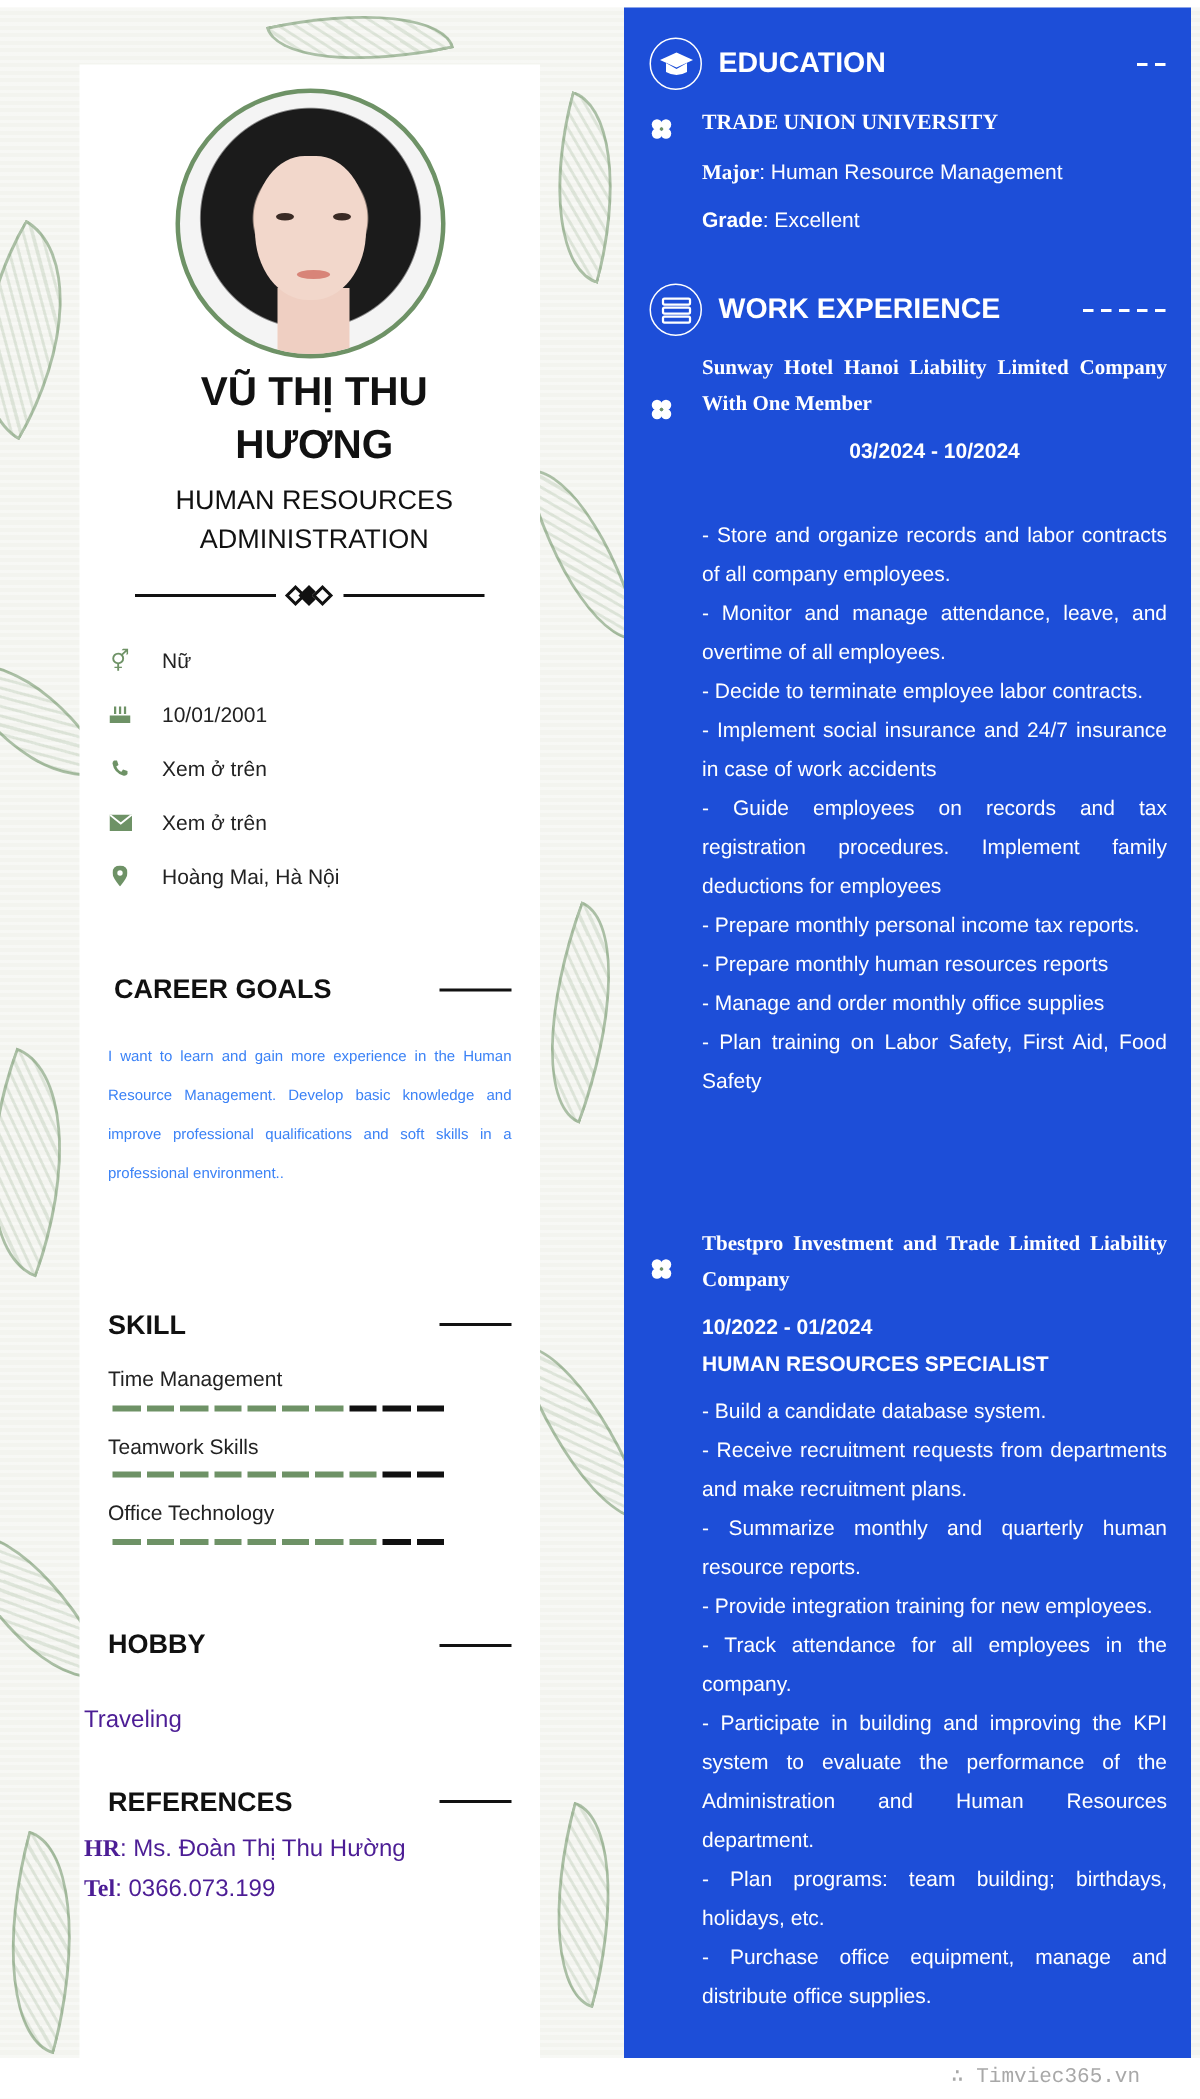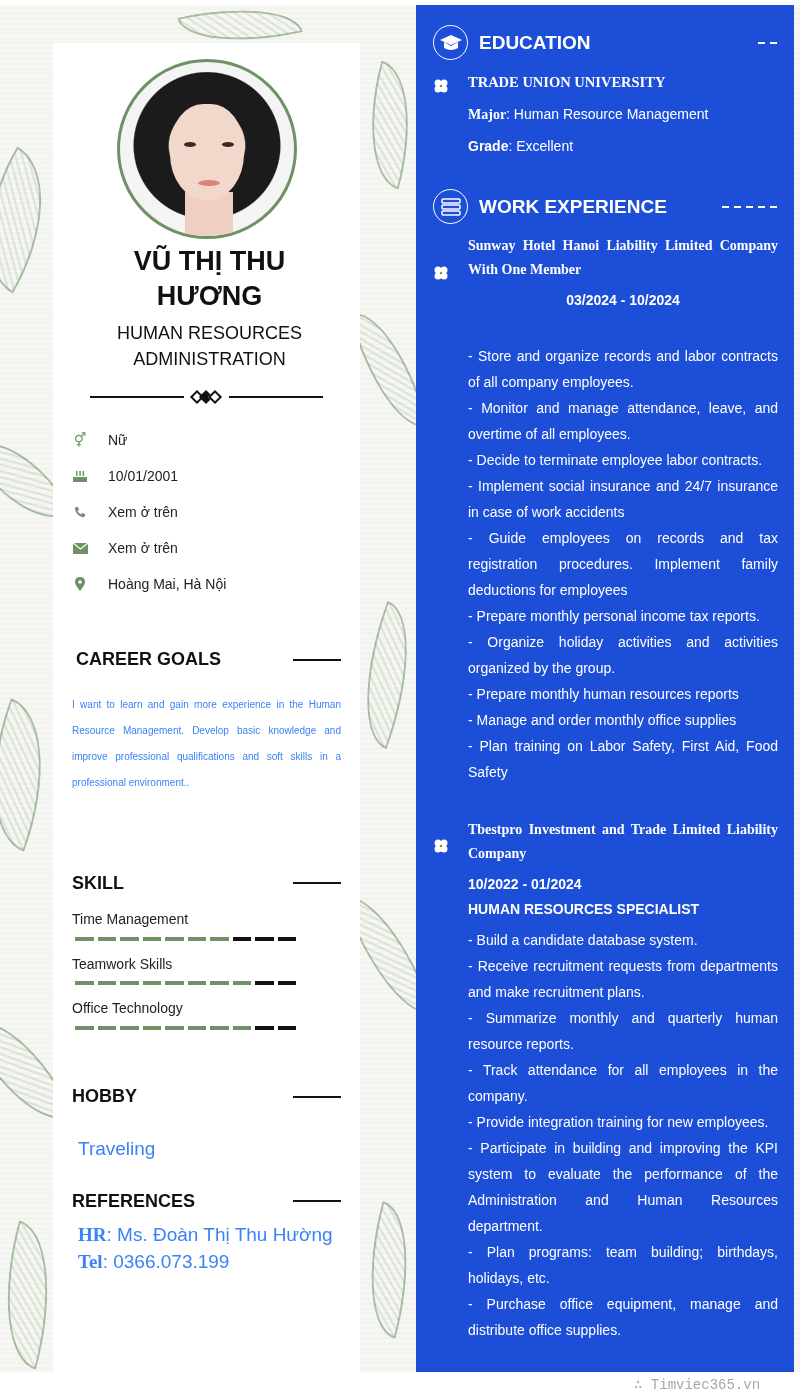--- a/index.html
+++ b/index.html
@@ -57,21 +57,21 @@
 
   .goal-text {
     position: absolute; left: 72px; top: 692px; width: 269px;
     font-size: 10px; line-height: 26px; text-align: justify; color: #3b82f6;
   }
 
   .skill-label { position: absolute; left: 72px; font-size: 14px; color: #222; }
   .skill-bar { position: absolute; left: 75px; display: flex; gap: 4px; }
   .seg { width: 18.5px; height: 4px; }
 
-  .ref-line { position: absolute; left: 78px; font-size: 19px; color: #3b82f6; }
+  .ref-line { position: absolute; left: 56px; font-size: 16px; color: #4c1d95; }
   .ref-line b { font-family: "Liberation Serif", serif; }
 
   .right-panel {
     position: absolute; left: 416px; top: 5px; width: 378px; height: 1367px;
     background: #1d4ed8; color: #ffffff;
   }
   .r-icon-circle {
     position: absolute; left: 17px; width: 35px; height: 35px; border-radius: 50%;
     border: 1.5px solid #ffffff; display: flex; align-items: center; justify-content: center;
   }
@@ -290,41 +290,40 @@
     </svg>
   <div class="r-text company serif-bold" style="top:229px;">Sunway Hotel Hanoi Liability Limited Company With One Member</div>
   <div class="r-text" style="top:287px;font-weight:bold;text-align:center;">03/2024 - 10/2024</div>
   <div class="r-text desc-list" style="top:338px;" id="duties-0">
       <div>- Store and organize records and labor contracts of all company employees.</div>
       <div>- Monitor and manage attendance, leave, and overtime of all employees.</div>
       <div>- Decide to terminate employee labor contracts.</div>
       <div>- Implement social insurance and 24/7 insurance in case of work accidents</div>
       <div>- Guide employees on records and tax registration procedures. Implement family deductions for employees</div>
       <div>- Prepare monthly personal income tax reports.</div>
-      <div>- Organize holiday activities and activities organized by the group.</div>
       <div>- Prepare monthly human resources reports</div>
       <div>- Manage and order monthly office supplies</div>
       <div>- Plan training on Labor Safety, First Aid, Food Safety</div>
     </div>
 
   <svg class="bullet" style="top:833px;" viewBox="0 0 16 16">
       <circle cx="5" cy="5" r="3.5" fill="#fff"></circle>
       <circle cx="11" cy="5" r="3.5" fill="#fff"></circle>
       <circle cx="5" cy="11" r="3.5" fill="#fff"></circle>
       <circle cx="11" cy="11" r="3.5" fill="#fff"></circle>
       <circle cx="8" cy="8" r="1.2" fill="#6e9266"></circle>
     </svg>
   <div class="r-text company serif-bold" style="top:813px;">Tbestpro Investment and Trade Limited Liability Company</div>
   <div class="r-text" style="top:871px;font-weight:bold;">10/2022 - 01/2024</div>
   <div class="r-text" style="top:896px;font-weight:bold;">HUMAN RESOURCES SPECIALIST</div>
   <div class="r-text desc-list" style="top:922px;" id="duties-1">
       <div>- Build a candidate database system.</div>
       <div>- Receive recruitment requests from departments and make recruitment plans.</div>
       <div>- Summarize monthly and quarterly human resource reports.</div>
+      <div>- Provide integration training for new employees.</div>
       <div>- Track attendance for all employees in the company.</div>
-      <div>- Provide integration training for new employees.</div>
       <div>- Participate in building and improving the KPI system to evaluate the performance of the Administration and Human Resources department.</div>
       <div>- Plan programs: team building; birthdays, holidays, etc.</div>
       <div>- Purchase office equipment, manage and distribute office supplies.</div>
     </div>
 </div>
 
 <div class="watermark">∴ Timviec365.vn</div>
 
 </body></html>

